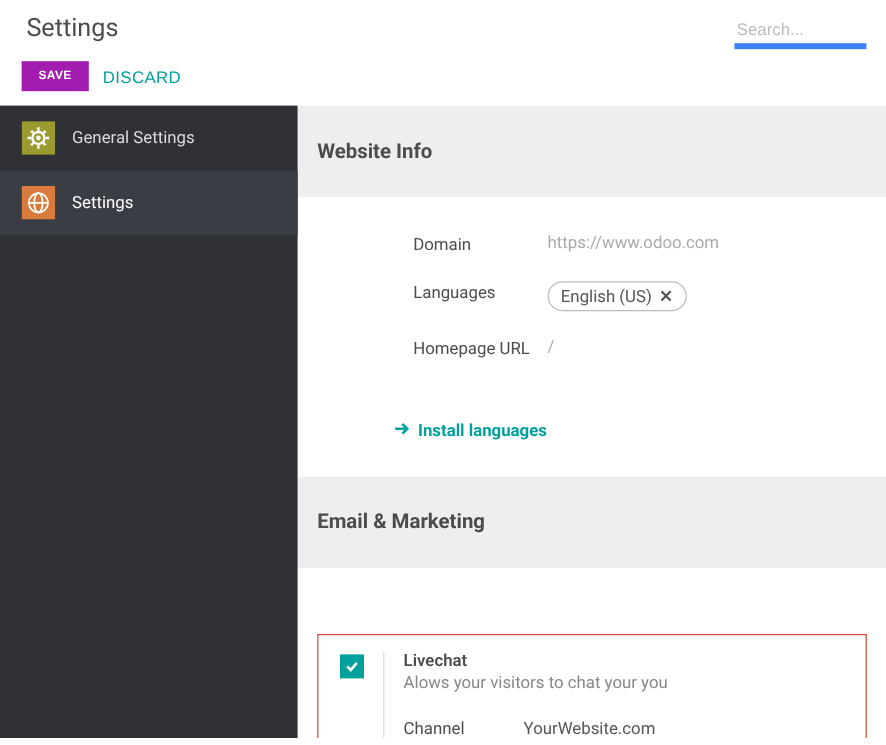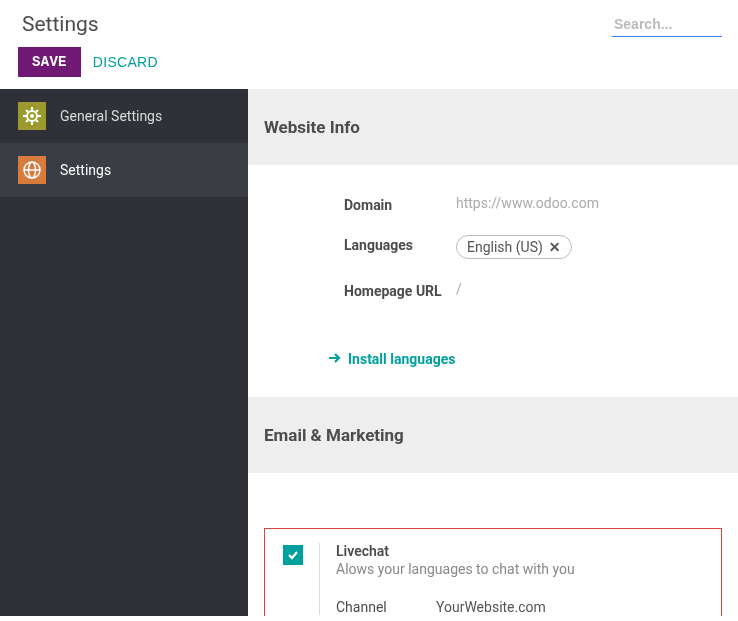--- a/index.html
+++ b/index.html
@@ -1,39 +1,39 @@
 <!DOCTYPE html>
 <html><head>
   <meta charset="utf-8">
   <style>
     * { margin: 0; padding: 0; box-sizing: border-box; }
     body { font-family: -apple-system, BlinkMacSystemFont, "Segoe UI", Roboto, Arial, sans-serif; font-size: 14px; color: #4c4c4c; background: #fff; width: 738px; height: 621px; overflow: hidden; }
 
     .header { display: flex; align-items: flex-start; justify-content: space-between; padding: 12px 16px 0 22px; }
     .page-title { font-size: 21px; font-weight: 400; color: #4c4c4c; }
-    .search-input { border: none; border-bottom: 1px solid #3b82f6; padding: 4px 2px; font-size: 14px; color: #a21caf; width: 110px; background: transparent; outline: none; font-weight: bold; }
+    .search-input { border: none; border-bottom: 5px solid #3b82f6; padding: 4px 2px; font-size: 14px; color: #a21caf; width: 110px; background: transparent; outline: none; }
     .search-input::placeholder { color: #bbb; }
 
     .toolbar { padding: 10px 0 12px 18px; display: flex; gap: 12px; align-items: center; }
-    .btn-save { background: #701a75; color: #fff; border: none; padding: 7px 14px; font-size: 14px; font-weight: 700; cursor: pointer; letter-spacing: 0.3px; font-family: Liberation Mono, monospace; }
+    .btn-save { background: #a21caf; color: #fff; border: none; padding: 7px 14px; font-size: 10px; font-weight: 700; cursor: pointer; letter-spacing: 0.3px; }
     .btn-discard { background: none; border: none; color: #00A09D; font-size: 14px; font-weight: 500; cursor: pointer; letter-spacing: 0.3px; }
 
     .main-layout { display: flex; height: calc(621px - 94px); }
     .sidebar { width: 248px; background: #2f3136; flex-shrink: 0; }
     .sidebar-item { display: flex; align-items: center; padding: 13px 18px; cursor: pointer; color: #d9dadc; gap: 14px; }
     .sidebar-item.active { background: #3a3d43; color: #fff; }
     .sidebar-icon { width: 28px; height: 28px; display: flex; align-items: center; justify-content: center; flex-shrink: 0; }
     .sidebar-label { font-size: 14px; }
 
     .content { flex: 1; background: #fff; overflow-y: auto; }
     .section-header { background: #eee; padding: 28px 16px; font-size: 17px; font-weight: 700; color: #4c4c4c; }
 
     .form-body { padding: 30px 40px 30px 80px; }
     .form-row { display: flex; align-items: flex-start; margin-bottom: 22px; }
-    .form-label { width: 128px; font-weight: 700; color: #4c4c4c; font-size: 14px; padding-top: 2px; padding-left: 16px; }
+    .form-label { width: 128px; font-weight: 400; color: #4c4c4c; font-size: 14px; padding-top: 2px; padding-left: 16px; }
     .form-value { color: #aaa; font-size: 14px; }
 
     .tag-pill { display: inline-flex; align-items: center; border: 1px solid #bbb; border-radius: 14px; padding: 3px 10px; color: #555; font-size: 14px; gap: 6px; }
     .tag-remove { color: #555; font-weight: 700; cursor: pointer; }
 
     .install-link { color: #00A09D; font-weight: 700; display: inline-flex; align-items: center; gap: 6px; cursor: pointer; margin-top: 30px; margin-left: 0; }
 
     .marketing-panel { padding: 20px 16px; }
     .highlight-box { border: 1px solid #d43; padding: 14px 18px 24px 18px; display: flex; gap: 16px; margin-top: 35px; }
     .checkbox { width: 20px; height: 20px; background: #00A09D; display: flex; align-items: center; justify-content: center; cursor: pointer; flex-shrink: 0; margin-top: 2px; }
@@ -130,21 +130,21 @@
     <div class="marketing-panel">
       <div class="highlight-box">
         <div class="checkbox">
           <svg width="14" height="14" viewBox="0 0 14 14">
               <path d="M3 7 L6 10 L11 4" fill="none" stroke-width="2.2"></path>
             </svg>
         </div>
         <div class="divider"></div>
         <div class="option-body">
           <div class="option-title">Livechat</div>
-          <div class="option-desc">Alows your languages to chat with you</div>
+          <div class="option-desc">Alows your visitors to chat your you</div>
           <div class="channel-row">
             <div class="channel-label">Channel</div>
             <div class="channel-value">YourWebsite.com</div>
           </div>
         </div>
       </div>
     </div>
   </div>
 </div>
 

